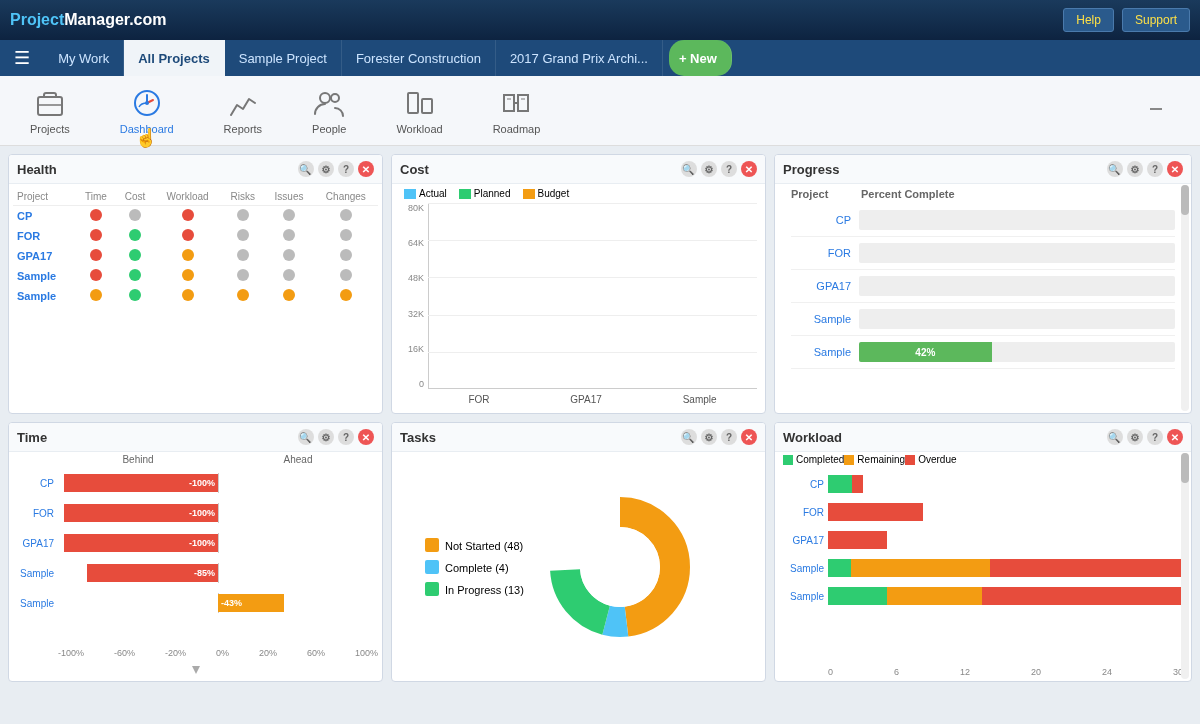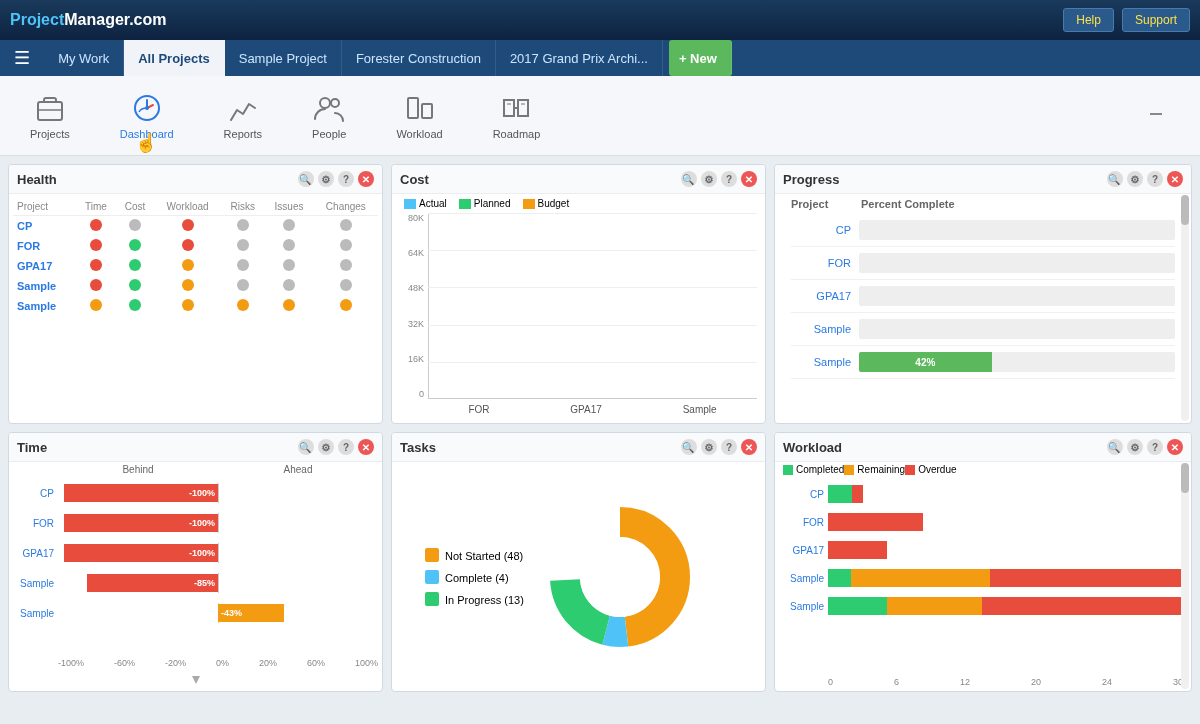--- a/index.html
+++ b/index.html
@@ -55,30 +55,30 @@
     }
     .nav-tab.active {
       background: #f0f4f8;
       color: #1e4a7a;
       font-weight: bold;
     }
     .nav-tab.green {
       background: #5cb85c;
       color: white;
       font-weight: bold;
-      border-radius: 3px;
+      border-radius: 15px;
       margin-left: 6px;
       padding-left: 10px;
     }
 
     
     .icon-bar {
       background: #f5f7fa;
       border-bottom: 1px solid #ddd;
-      height: 80px;
+      height: 70px;
       display: flex;
       align-items: center;
       padding: 0 20px;
       gap: 30px;
       position: relative;
     }
     .icon-item {
       display: flex;
       flex-direction: column;
       align-items: center;

